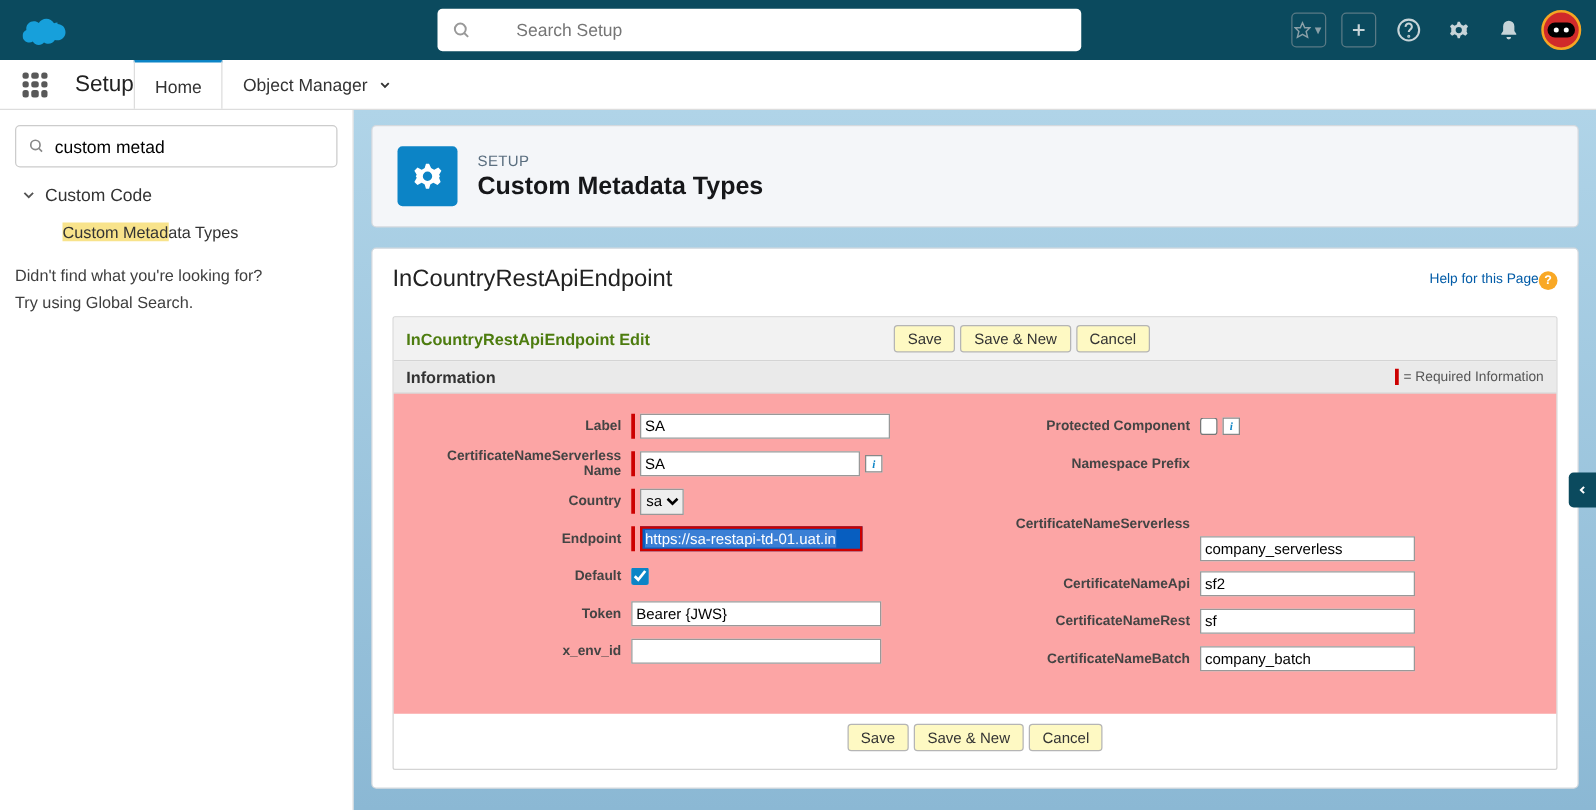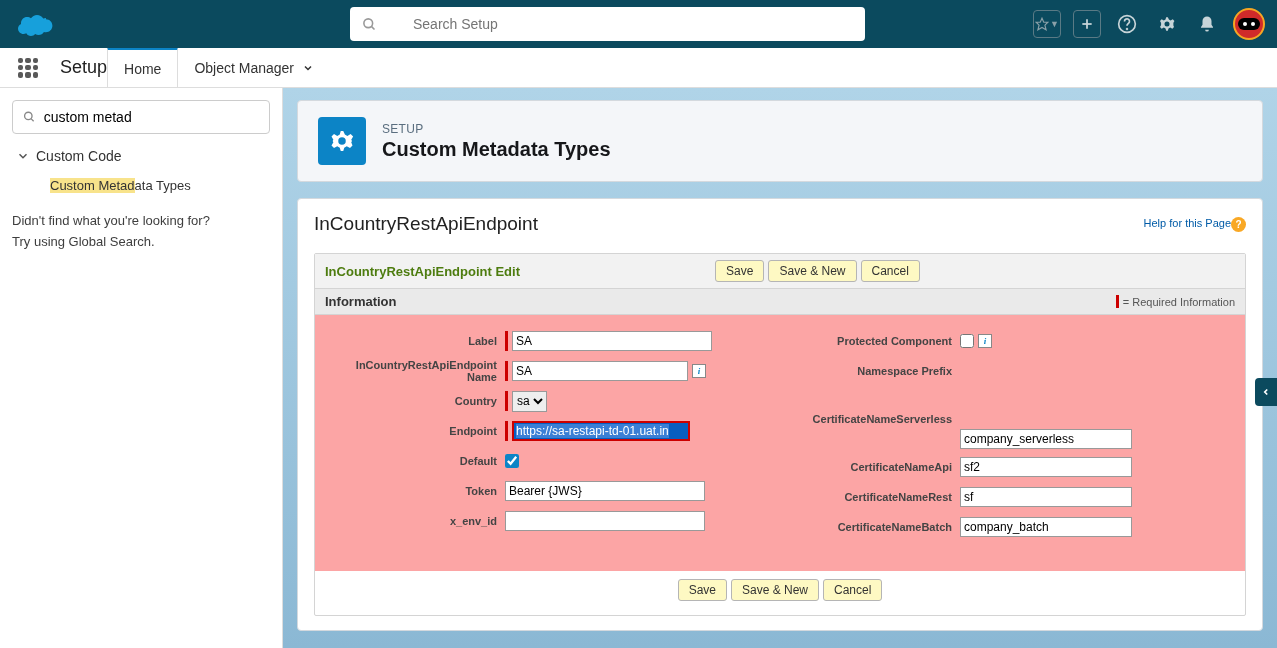--- a/index.html
+++ b/index.html
@@ -218,21 +218,21 @@
         <div class="form-body">
           <div class="col">
             <div class="row">
               <div class="lbl">Label</div>
               <div class="fld">
                   <span class="req"></span>
                   <input class="txt-input" value="SA" style="">
                 </div>
             </div>
             <div class="row">
-              <div class="lbl">InCountryRestApiEndpoint Name</div>
+              <div class="lbl">CertificateNameServerless Name</div>
               <div class="fld">
                   <span class="req"></span>
                   <input class="txt-input" style="width: 176px;" value="SA">
                   <span class="info-i">i</span>
                 </div>
             </div>
             <div class="row">
               <div class="lbl">Country</div>
               <div class="fld">
                   <span class="req"></span>

